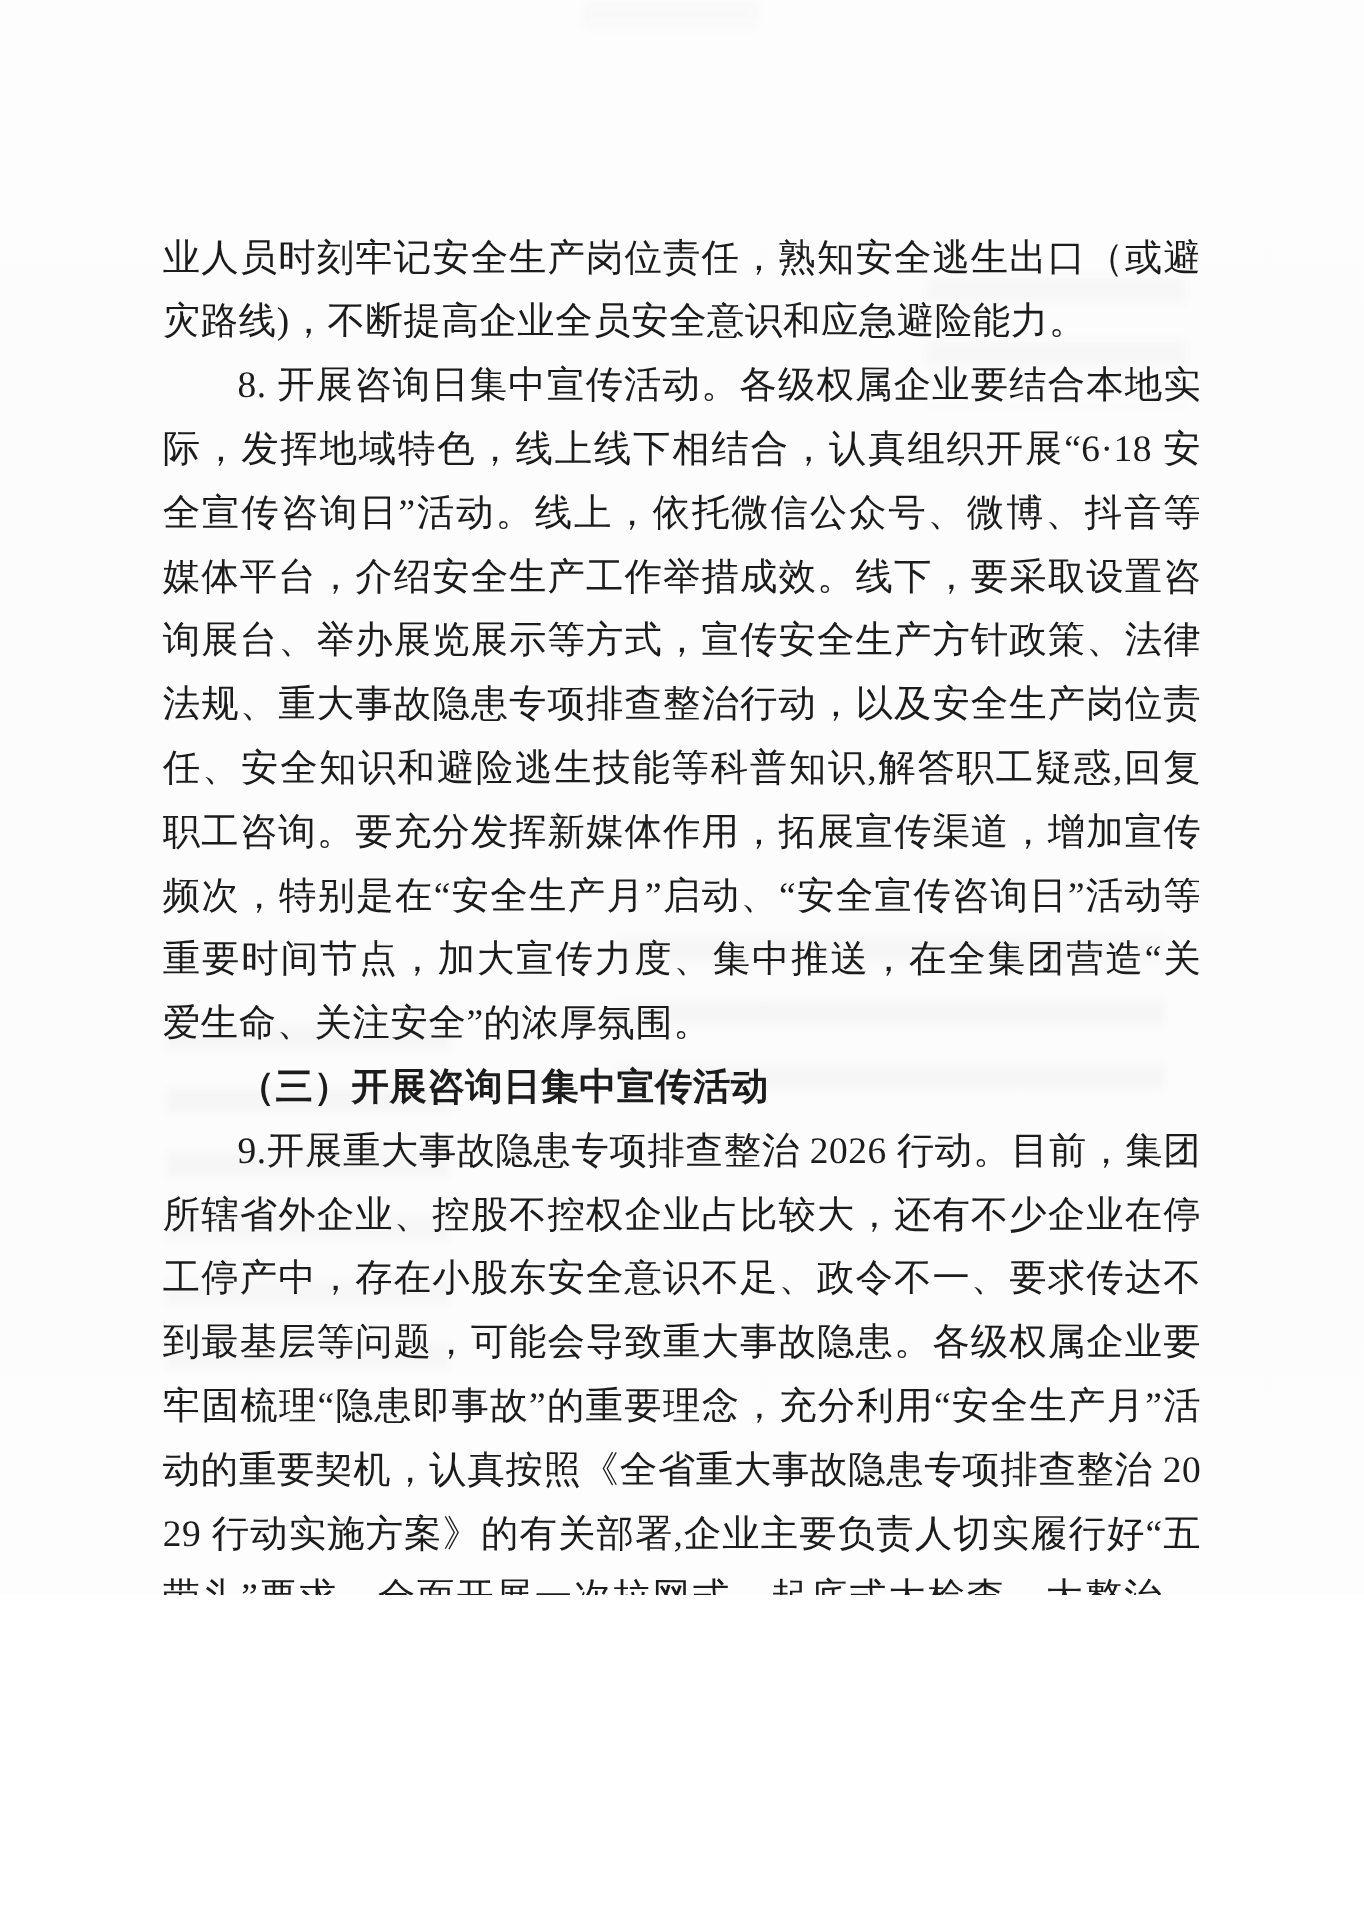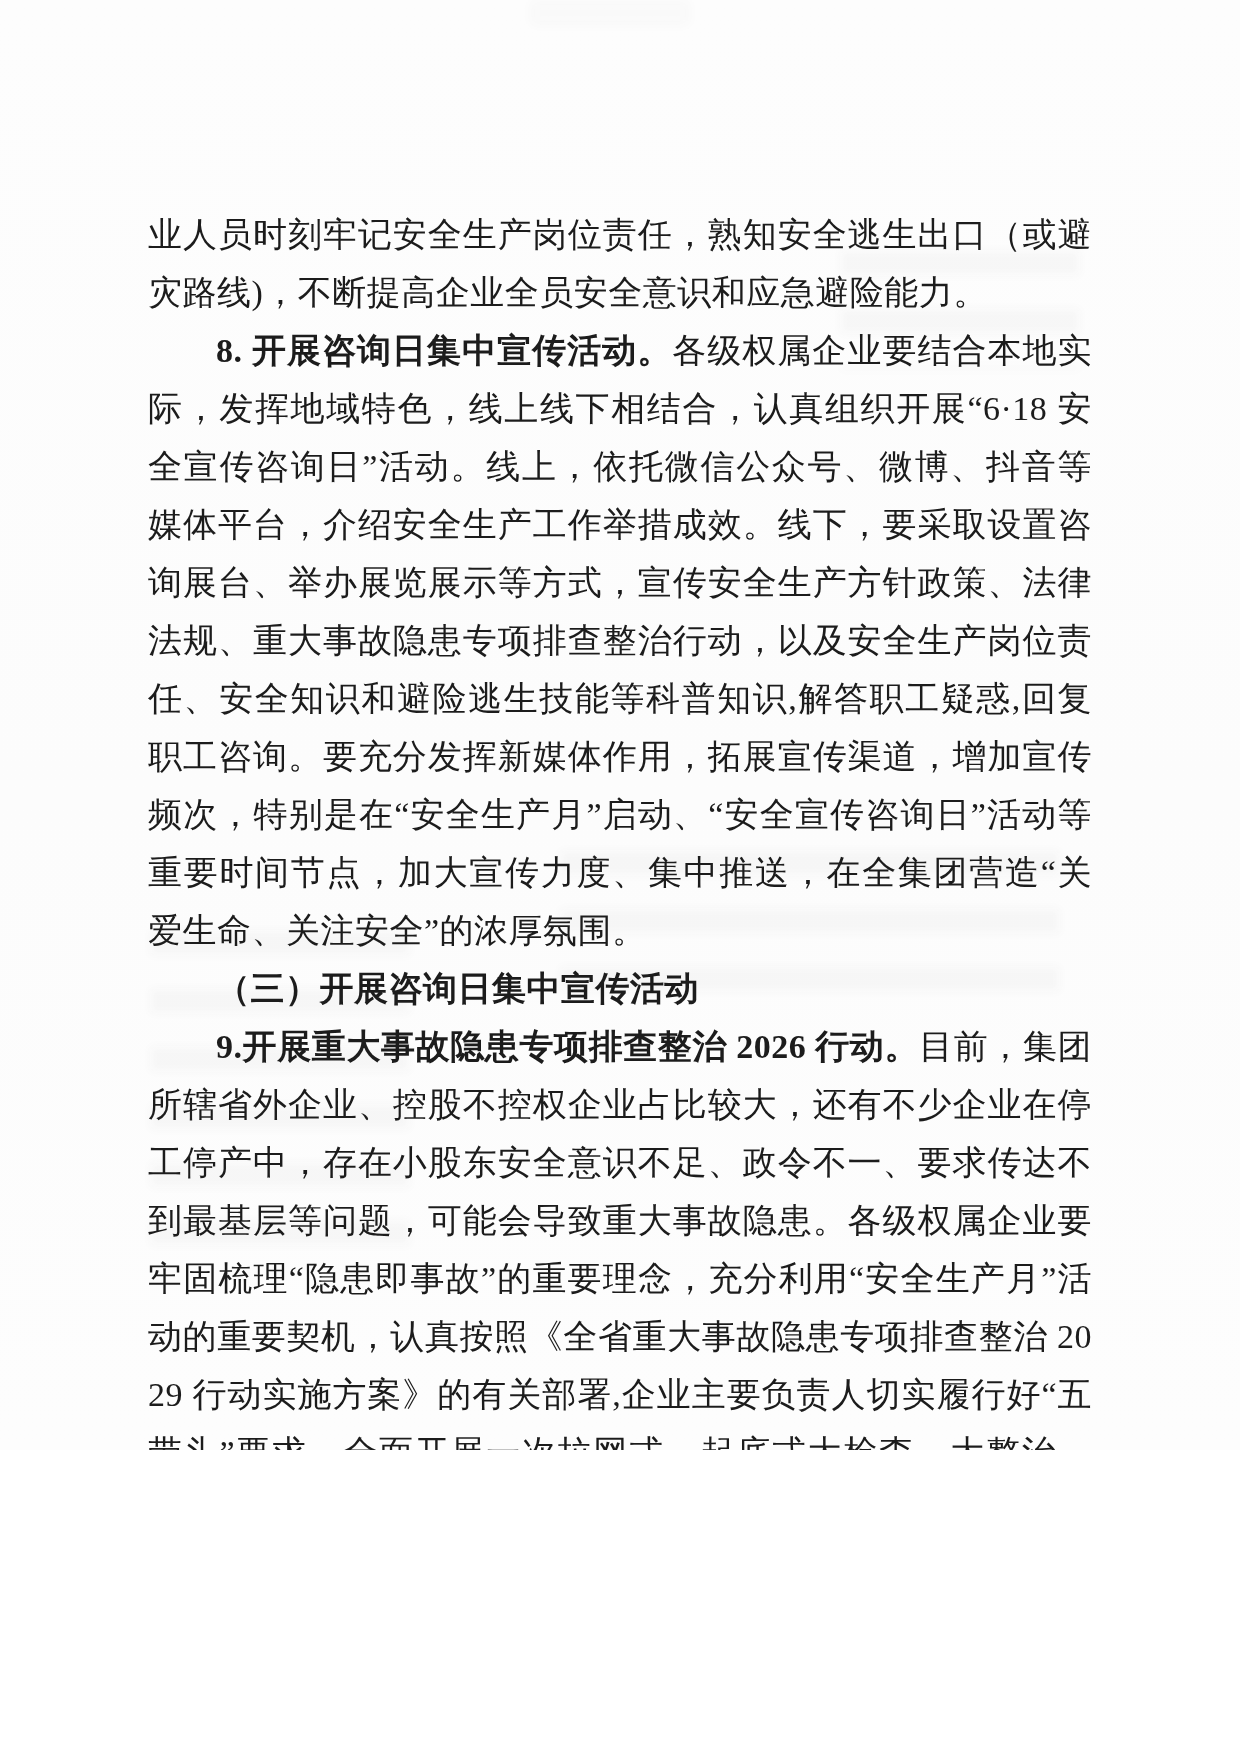--- a/index.html
+++ b/index.html
@@ -29,21 +29,21 @@
     text-align: justify;
     text-justify: inter-character;
     text-indent: 2em;
     letter-spacing: 0.5px;
     word-break: break-all;
   }
   .para.no-indent {
     text-indent: 0;
   }
   .lead {
-    font-weight: bold;
+    font-weight: normal;
   }
   .heading {
     font-weight: 600;
   }
   .footer {
     position: absolute;
     top: 1596px;
     left: 0;
     width: 100%;
     text-align: center;

